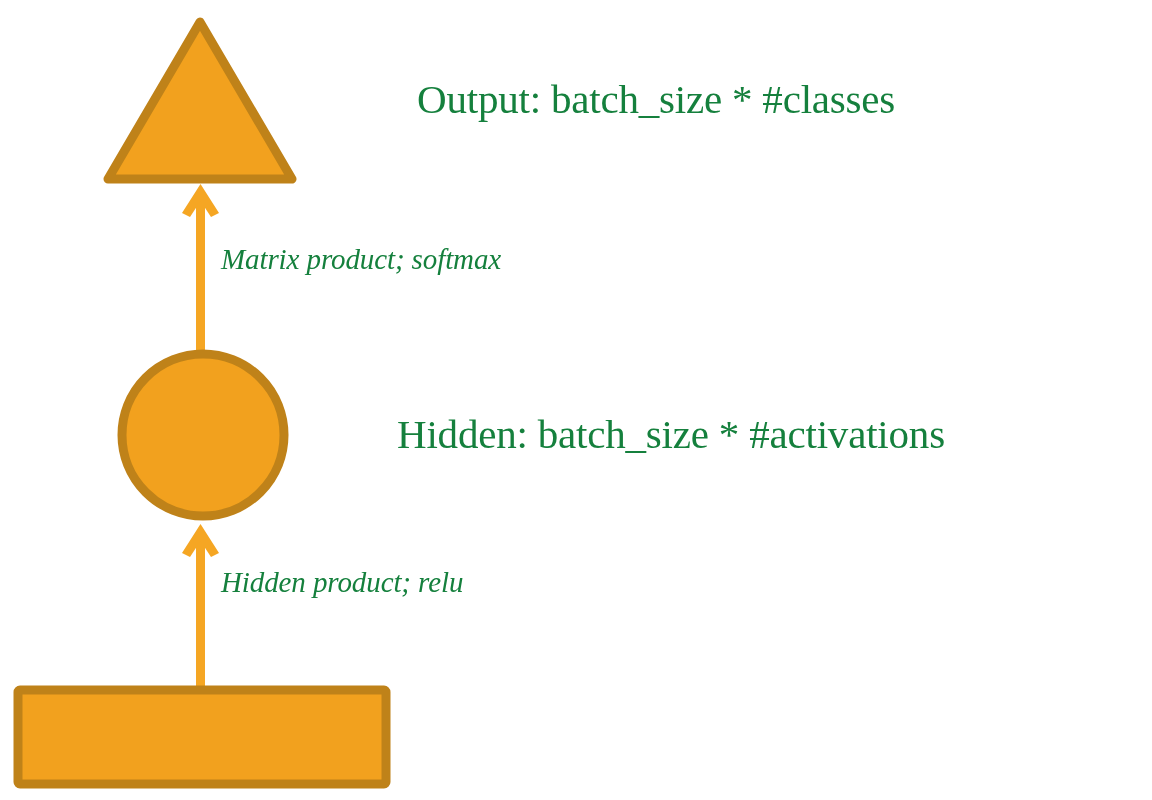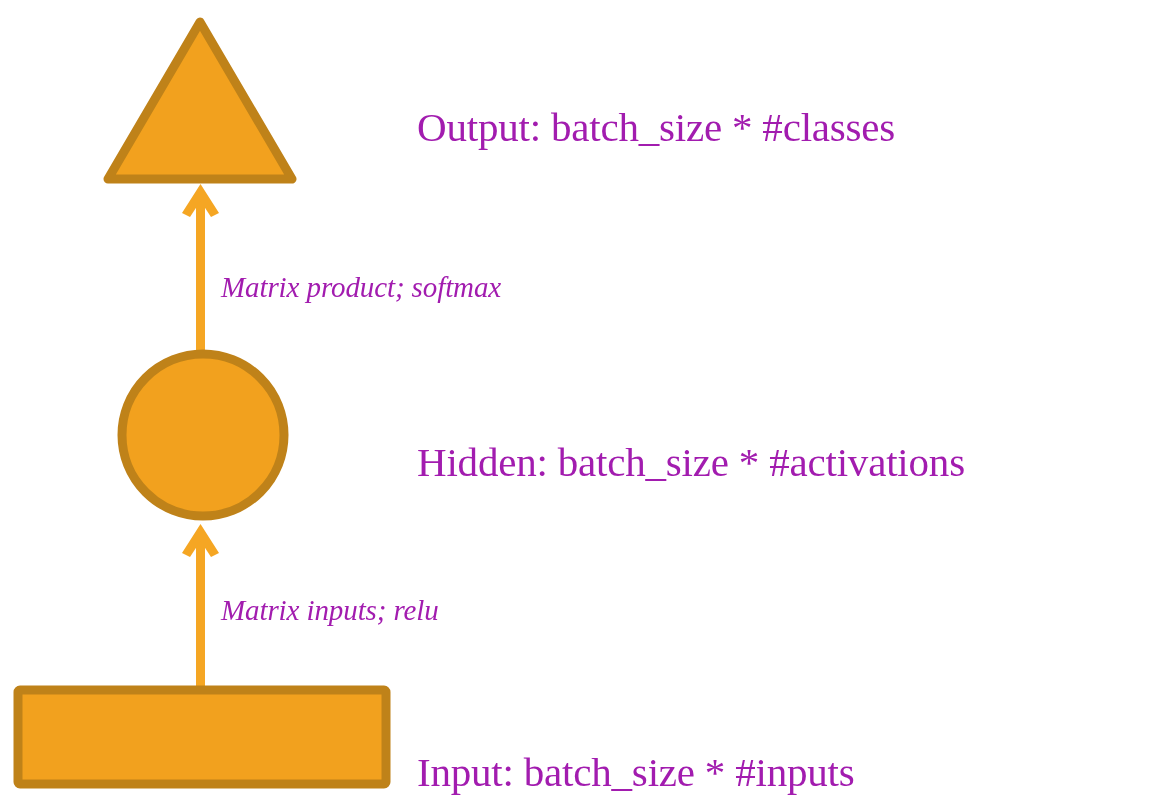--- a/index.html
+++ b/index.html
@@ -25,41 +25,40 @@
     left: 0;
     top: 0;
     width: 1152px;
     height: 800px;
     pointer-events: none;
   }
 
   
   .label {
     position: absolute;
-    color: #a21caf;
+    color: #15803d;
     white-space: nowrap;
     line-height: 1;
     font-family: "Liberation Serif", "DejaVu Serif", serif;
-    margin-top: 28px;
   }
   .label-node {
     font-size: 41px;
     font-weight: normal;
     font-style: normal;
     letter-spacing: -0.2px;
   }
   .label-edge {
     font-size: 29px;
     font-style: italic;
     font-weight: normal;
     letter-spacing: -0.1px;
   }
 
   #label-output  { left: 417px; top: 79px;  }
-  #label-hidden  { left: 417px; top: 414px; font-family: Liberation Serif, serif; }
+  #label-hidden  { left: 397px; top: 414px; font-family: Liberation Serif, serif; }
   #label-input   { left: 417px; top: 724px; }
   #label-edge-top    { left: 221px; top: 245px; }
   #label-edge-bottom { left: 221px; top: 568px; }
 </style>
 </head>
 <body>
 
 <div id="canvas">
 
   <svg class="shape-svg" viewBox="0 0 1152 800" xmlns="http://www.w3.org/2000/svg">
@@ -80,17 +79,16 @@
 
     <rect x="18" y="690" width="368" height="94" fill="#F2A11E" stroke="#BF8219" stroke-width="9" rx="2" ry="2"></rect>
   </svg>
 
   <div class="label label-node" id="label-output">Output: batch_size * #classes</div>
 
   <div class="label label-edge" id="label-edge-top">Matrix product; softmax</div>
 
   <div class="label label-node" id="label-hidden">Hidden: batch_size * #activations</div>
 
-  <div class="label label-edge" id="label-edge-bottom">Matrix inputs; relu</div>
+  <div class="label label-edge" id="label-edge-bottom">Hidden product; relu</div>
 
-  <div class="label label-node" id="label-input">Input: batch_size * #inputs</div>
 
 </div>
 
 </body></html>

